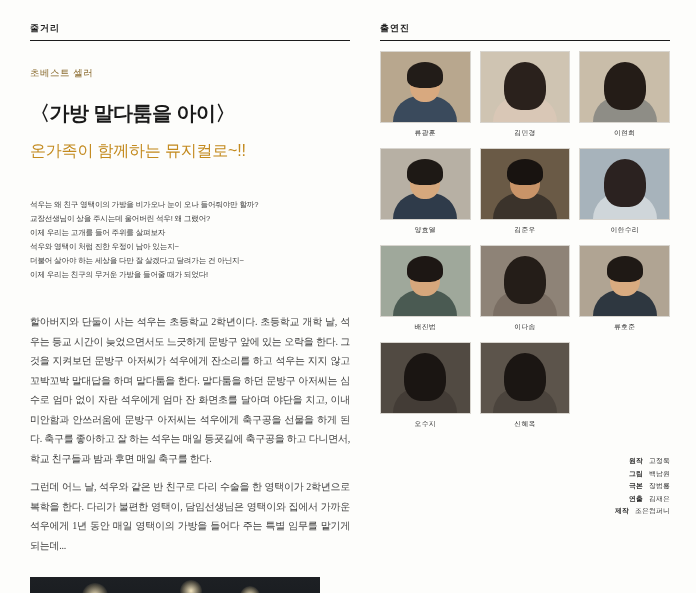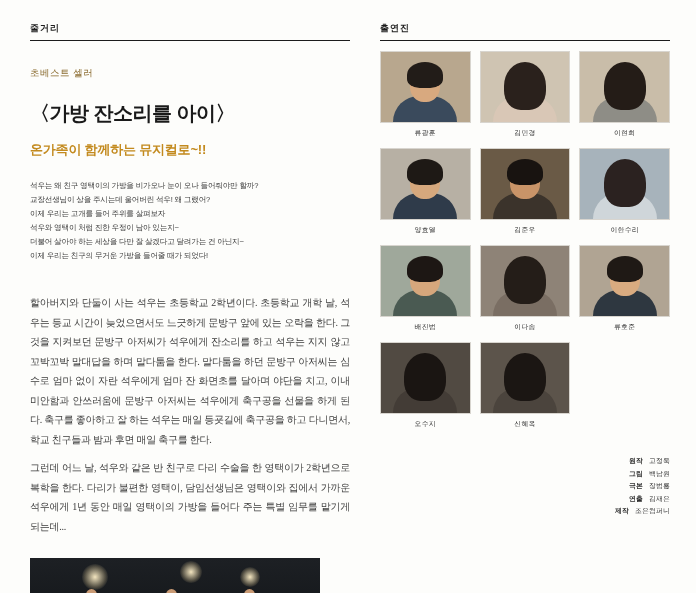--- a/index.html
+++ b/index.html
@@ -53,25 +53,25 @@
     margin-bottom: 20px;
   }
   .title {
     font-size: 20px;
     font-weight: bold;
     color: #1a1a1a;
     letter-spacing: -0.5px;
     margin-bottom: 14px;
   }
   .subtitle {
-    font-size: 13px;
+    font-size: 16px;
     color: #c38a1e;
-    font-weight: bold;
+    font-weight: normal;
     letter-spacing: -0.2px;
-    margin-bottom: 20px;
+    margin-bottom: 36px;
   }
   .lede {
     font-size: 7.6px;
     line-height: 1.85;
     color: #3a3a3a;
     letter-spacing: -0.2px;
     margin-bottom: 30px;
   }
   .lede div { white-space: nowrap; }
   .body-copy {
@@ -205,21 +205,21 @@
 </style>
 </head>
 <body>
 
 <div class="page">
 
   <div class="left-col">
     <div class="section-head">줄거리</div>
 
     <div class="kicker">초베스트 셀러</div>
-    <div class="title">〈가방 잔소리를 아이〉</div>
+    <div class="title">〈가방 말다툼을 아이〉</div>
     <div class="subtitle">온가족이 함께하는 뮤지컬로~!!</div>
 
     <div class="lede">
       <div>석우는 왜 친구 영택이의 가방을 비가오나 눈이 오나 들어줘야만 할까?</div>
       <div>교장선생님이 상을 주시는데 울어버린 석우! 왜 그랬어?</div>
       <div>이제 우리는 고개를 들어 주위를 살펴보자</div>
       <div>석우와 영택이 처럼 진한 우정이 남아 있는지~</div>
       <div>더불어 살아야 하는 세상을 다만 잘 살겠다고 달려가는 건 아닌지~</div>
       <div>이제 우리는 친구의 무거운 가방을 들어줄 때가 되었다!</div>
     </div>

